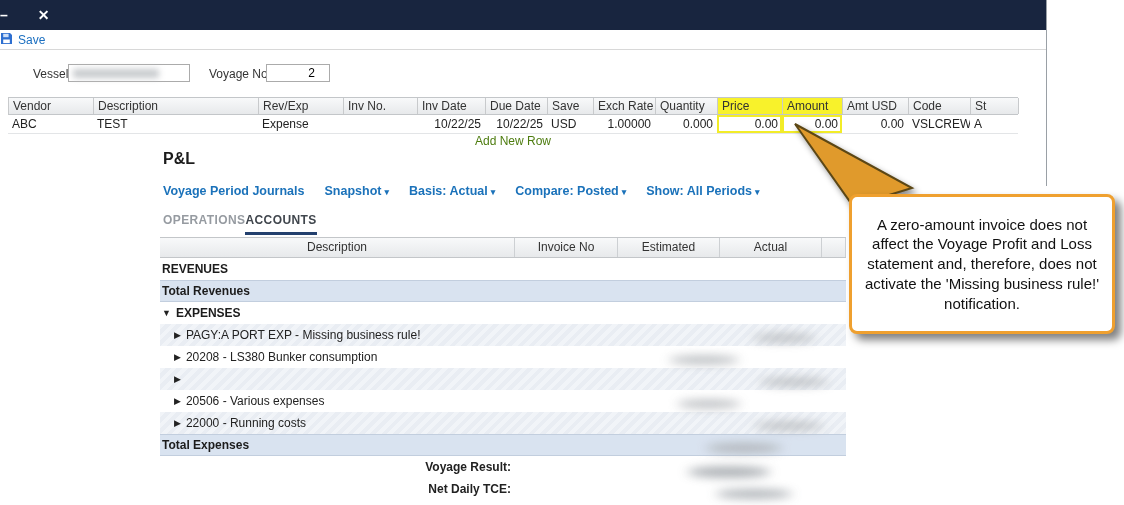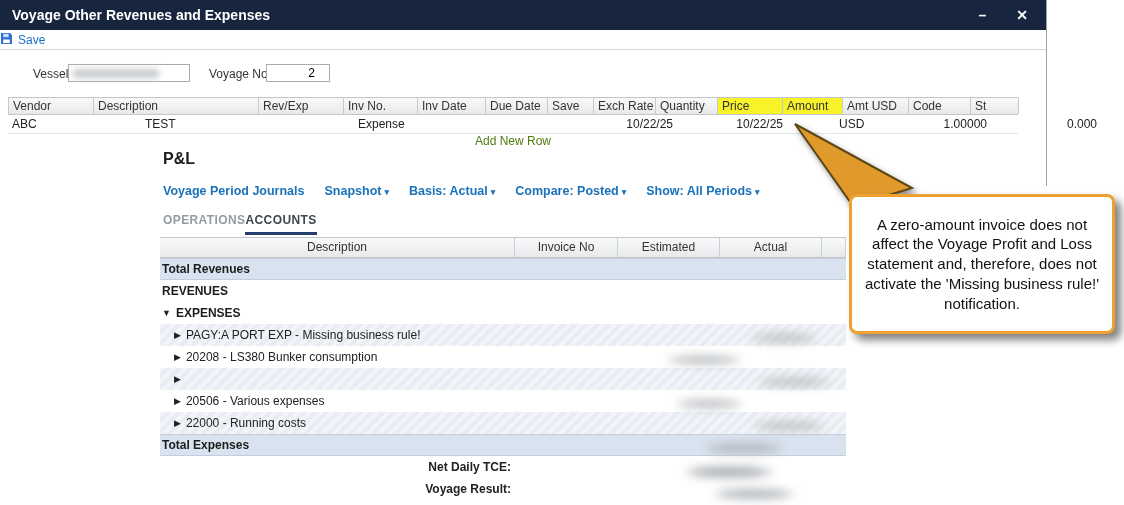--- a/index.html
+++ b/index.html
@@ -57,21 +57,21 @@
   }
   .inv-grid.header {
     background:linear-gradient(#f8f9fa,#e7e9eb);
     border-top:1px solid #c3c6c9; border-bottom:1px solid #c3c6c9; border-left:1px solid #c8cacc;
   }
   .hc {
     font-size:12px; color:#333; padding:1px 4px; height:16px; line-height:14px;
     border-right:1px solid #c8cacc; white-space:nowrap; overflow:hidden; cursor:pointer;
   }
   .hc.yellow { background:#f8f22b; }
-  .inv-grid.datarow { border-bottom:1px solid #e3e5e7;gap:48px; }
+  .inv-grid.datarow { border-bottom:1px solid #e3e5e7; }
   .dc {
     font-size:12px; color:#222; padding:2px 4px; height:18px; line-height:14px;
     white-space:nowrap; overflow:hidden;
   }
   .dc.num { text-align:right; }
   .dc.ycell { box-shadow: inset 0 0 0 2px #f2ec28; }
   .add-row {
     position:absolute; left:8px; top:134px; width:1010px; text-align:center;
     color:#4d7c0f; font-size:12px; cursor:pointer; text-decoration:none;
   }
@@ -138,21 +138,20 @@
   }
   .callout .ctext { font-size:15px; line-height:1.32; text-align:center; color:#111; }
 </style>
 </head>
 <body>
 
 <div class="blur-region"></div>
 
 <div class="window">
   <div class="titlebar">
-    <div class="title">Voyage Other Revenues and Expenses</div>
     <div class="win-controls">
       <span>–</span>
       <span>✕</span>
     </div>
   </div>
 
   <div class="toolbar">
     <div class="save-btn">
       <span>
         <svg width="13" height="13" viewBox="0 0 13 13">
@@ -228,25 +227,25 @@
 
 <div class="pnl-header">
   <span class="phc">Description</span>
   <span class="phc">Invoice No</span>
   <span class="phc">Estimated</span>
   <span class="phc">Actual</span>
   <span class="phc"></span>
 </div>
 
 <div class="pnl-rows">
+  <div class="prow section">
+      <span>REVENUES</span>
+    </div>
   <div class="prow total">
       <span>Total Revenues</span>
-    </div>
-  <div class="prow section">
-      <span>REVENUES</span>
     </div>
   <div class="prow section">
       <span class="tri">▼</span>
       <span>EXPENSES</span>
     </div>
   <div class="prow item striped">
       <span class="tri">▶</span>
       <span>PAGY:A PORT EXP - Missing business rule!</span>
     </div>
   <div class="prow item">
@@ -261,24 +260,24 @@
       <span>20506 - Various expenses</span>
     </div>
   <div class="prow item striped">
       <span class="tri">▶</span>
       <span>22000 - Running costs</span>
     </div>
   <div class="prow total">
       <span>Total Expenses</span>
     </div>
   <div class="prow result">
+      <span class="rlabel">Voyage Result:</span>
+    </div>
+  <div class="prow result">
       <span class="rlabel">Net Daily TCE:</span>
-    </div>
-  <div class="prow result">
-      <span class="rlabel">Voyage Result:</span>
     </div>
 </div>
 
 <svg class="arrow-svg" viewBox="0 0 1124 505">
   <polygon points="795,124 912,188 853,206" fill="#E09A2C" stroke="#5c4715" stroke-width="2"></polygon>
 </svg>
 
 <div class="callout">
   <div class="ctext">A zero-amount invoice does not affect the Voyage Profit and Loss statement and, therefore, does not activate the 'Missing business rule!' notification.</div>
 </div>

